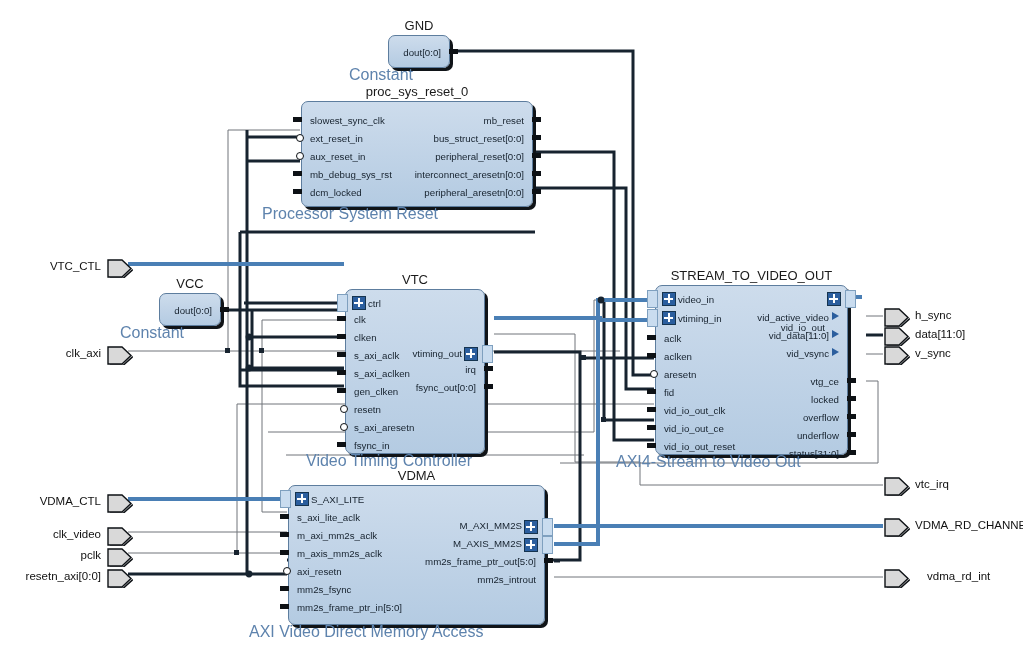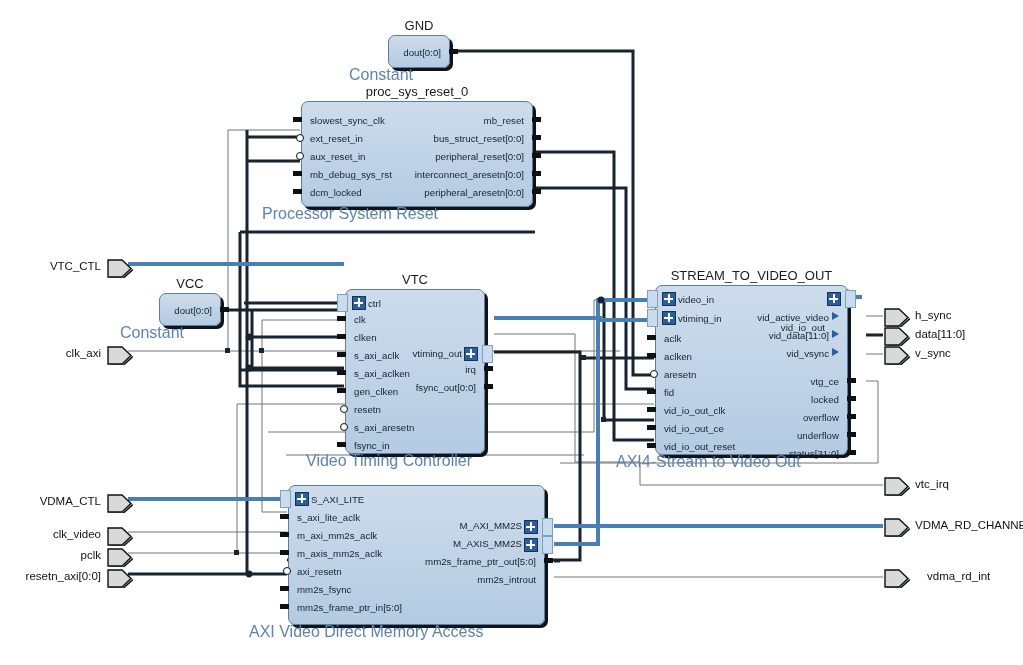--- a/index.html
+++ b/index.html
@@ -273,20 +273,21 @@
   </div>
 
   <div class="blk" id="blk-vcc" style="left:159px;top:293px;width:62px;height:33px;">
     <div class="ttl">VCC</div>
     <div class="pin r" style="top:12px;">dout[0:0]</div>
     <span class="stub r" style="top:13px;"></span>
     <div class="sub">Constant</div>
   </div>
 
   <div class="blk" id="blk-vdma" style="left:288px;top:485px;width:257px;height:140px;">
+    <div class="ttl">VDMA</div>
 
     <div class="pin l" style="top:9px;left:22px;">S_AXI_LITE</div>
     <span class="bifsock l" style="top:4px;"></span>
     <span class="bif" style="left:6px;top:6px;"></span>
 
     <div class="pin l" style="top:27px;">s_axi_lite_aclk</div>
     <span class="stub l" style="top:28px;"></span>
     <div class="pin l" style="top:45px;">m_axi_mm2s_aclk</div>
     <span class="stub l" style="top:46px;"></span>
     <div class="pin l" style="top:63px;">m_axis_mm2s_aclk</div>

